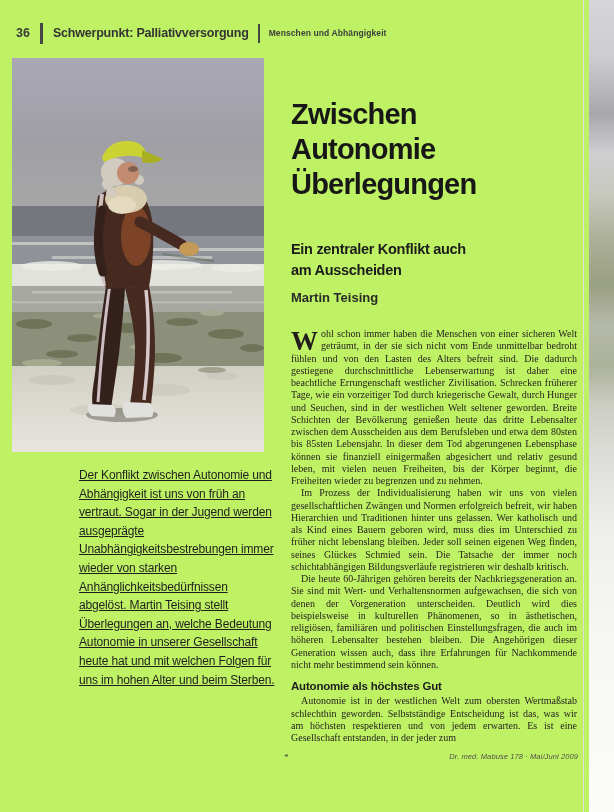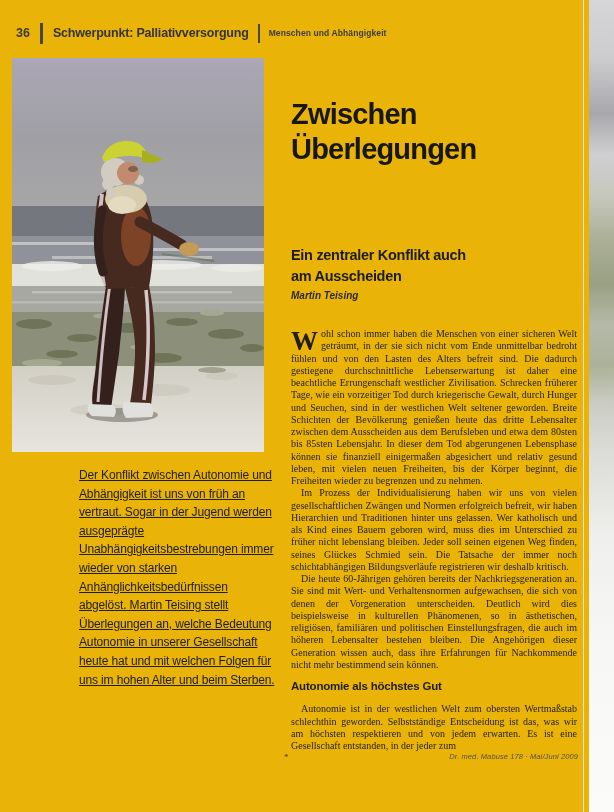--- a/index.html
+++ b/index.html
@@ -1,18 +1,18 @@
 <!DOCTYPE html>
 <html lang="de"><head>
 <meta charset="utf-8">
 <style>
   * { margin:0; padding:0; box-sizing:border-box; }
   html,body { width:614px; height:812px; }
   body { font-family:"Liberation Sans", sans-serif; background:#ffffff; }
-  .screen { position:relative; width:614px; height:812px; background:#eab308; overflow:hidden; }
+  .screen { position:relative; width:614px; height:812px; background:#bef264; overflow:hidden; }
 
   
   .page-edge-line { position:absolute; left:583px; top:0; width:1px; height:812px; background:#dedddb; }
   .edge-strip { position:absolute; left:589px; top:0; width:25px; height:812px;
     background:linear-gradient(180deg,
       #d6d6d8 0%, #cdcdd0 7%, #a8a8ac 14%, #cfcfd1 19%,
       #c6c8bd 24%, #a9ae95 30%, #9aa083 35%, #b5b9a9 40%,
       #acb29a 45%, #ccceC4 50%, #dcddd8 56%, #efefed 66%,
       #f7f7f6 80%, #fbfbfa 100%);
   }
@@ -30,34 +30,34 @@
   .photo svg { display:block; width:252px; height:394px; }
 
   
   .teaser { position:absolute; left:79px; top:466px; width:197px;
     font-size:12px; line-height:18.6px; letter-spacing:-0.15px; color:#1e1e1e;text-decoration:underline; }
 
   
   .title { position:absolute; left:291px; top:97px; color:#171717;
     font-size:29px; line-height:35px; font-weight:bold; letter-spacing:-0.8px; }
   .title span { display:block; }
-  .subtitle { position:absolute; left:291px; top:245px; color:#1c1c1c;
+  .subtitle { position:absolute; left:291px; top:239px; color:#1c1c1c;
     font-size:14.5px; line-height:21px; font-weight:bold; letter-spacing:-0.3px; }
   .subtitle span { display:block; }
-  .author { position:absolute; left:291px; top:290px; font-size:10px; font-style:italic; font-weight:bold; color:#2a2a2a; }
+  .author { position:absolute; left:291px; top:290px; font-size:13px; font-weight:bold; color:#2a2a2a; }
 
   .bodycol { position:absolute; left:291px; top:328px; width:286px;
     font-family:"Liberation Serif", serif; font-size:10px; line-height:12.25px;
     text-align:justify; color:#26221f; hyphens:auto; }
   .bodycol p { margin:0; }
   .bodycol p.ind { text-indent:10px; }
   .dropcap { float:left; font-size:27px; line-height:22px; font-weight:bold;
     padding:2px 3px 0 0; font-family:"Liberation Serif", serif; color:#201d1b; }
   .subhead { font-family:"Liberation Sans", sans-serif; font-size:11.5px; font-weight:bold;
-    color:#1d1d1d; margin-top:9px; margin-bottom:11px; text-align:left; letter-spacing:-0.2px; }
+    color:#1d1d1d; margin-top:9px; margin-bottom:3px; text-align:left; letter-spacing:-0.2px; }
 
   .fn-marker { position:absolute; left:284px; top:752px; font-size:9px; color:#3a3a3a;
     font-family:"Liberation Serif", serif; }
 
   .footer { position:absolute; left:400px; top:752px; width:178px; text-align:right;
     font-size:7.5px; font-style:italic; color:#55504c; letter-spacing:0.1px; }
 </style>
 </head>
 <body>
 
@@ -149,20 +149,21 @@
         <path d="M90,100 Q95,85 112,83 Q128,82 133,92 L135,101 Q114,93 92,104 Z" fill="#cbd233"></path>
         <path d="M130,92 L151,101 Q142,107 130,104 Z" fill="#a8b021"></path>
       </g>
     </svg>
   </div>
 
   <div class="teaser">Der Konflikt zwischen Autonomie und Abhängigkeit ist uns von früh an vertraut. Sogar in der Jugend werden ausgeprägte Unabhängigkeitsbestrebungen immer wieder von starken Anhänglichkeitsbedürfnissen abgelöst. Martin Teising stellt Überlegungen an, welche Bedeutung Autonomie in unserer Gesellschaft heute hat und mit welchen Folgen für uns im hohen Alter und beim Sterben.</div>
 
   <h1 class="title">
     <span>Zwischen</span>
+    <span>Autonomie</span>
     <span>Überlegungen</span>
   </h1>
   <h2 class="subtitle">
     <span>Ein zentraler Konflikt auch</span>
     <span>am Ausscheiden</span>
   </h2>
   <div class="author">Martin Teising</div>
 
   <div class="bodycol" lang="de">
     <p><span class="dropcap">W</span><span>ohl schon immer haben die Menschen von einer sicheren Welt geträumt, in der sie sich nicht vom Ende unmittelbar bedroht fühlen und von den Lasten des Alters befreit sind. Die dadurch gestiegene durchschnittliche Lebenserwartung ist daher eine beachtliche Errungenschaft westlicher Zivilisation. Schrecken früherer Tage, wie ein vorzeitiger Tod durch kriegerische Gewalt, durch Hunger und Seuchen, sind in der westlichen Welt seltener geworden. Breite Schichten der Bevölkerung genießen heute das dritte Lebensalter zwischen dem Ausscheiden aus dem Berufsleben und etwa dem 80sten bis 85sten Lebensjahr. In dieser dem Tod abgerungenen Lebensphase können sie finanziell einigermaßen abgesichert und relativ gesund leben, mit vielen neuen Freiheiten, bis der Körper beginnt, die Freiheiten wieder zu begrenzen und zu nehmen.</span></p>

